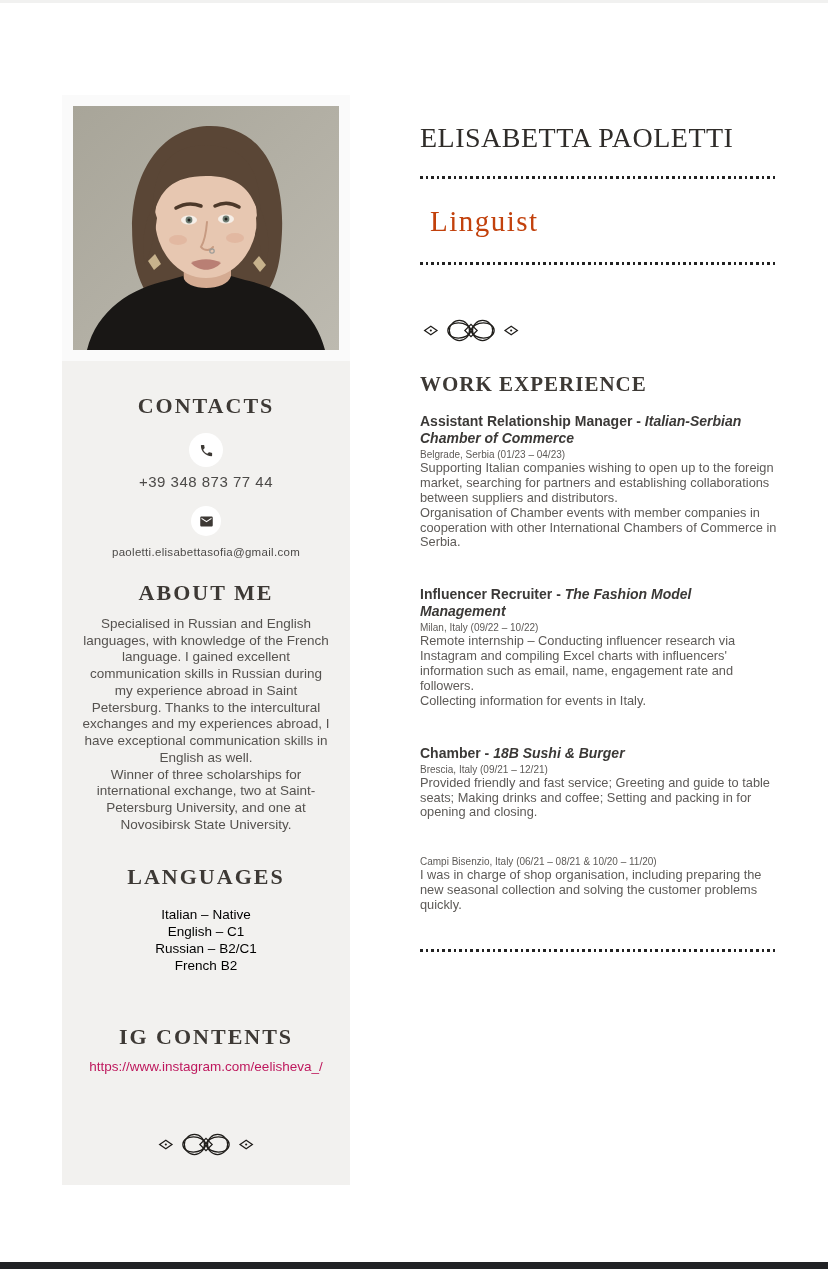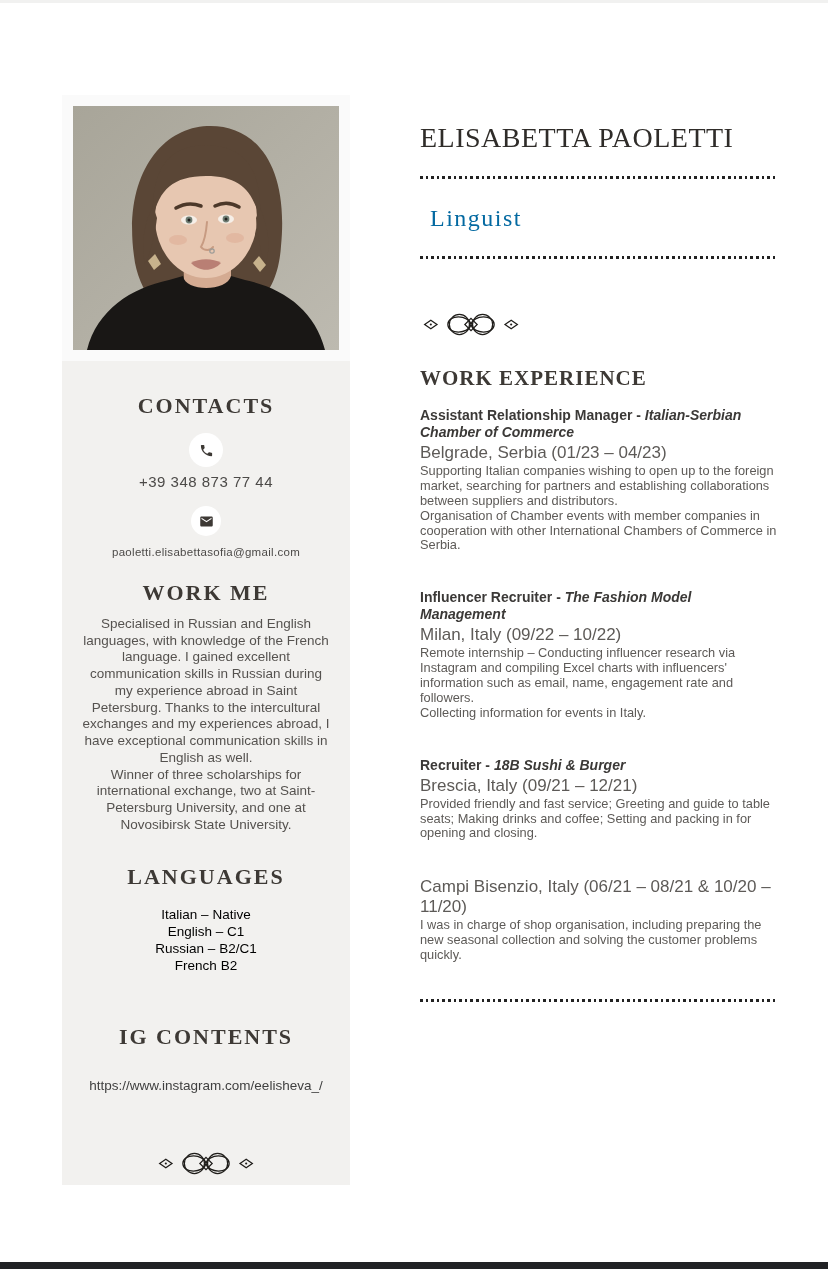--- a/index.html
+++ b/index.html
@@ -20,41 +20,41 @@
                  display:flex; align-items:center; justify-content:center; margin:14px auto 0; }
   .icon-circle.small { width:30px; height:30px; margin-top:16px; }
   .icon-circle svg { width:15px; height:15px; fill:#3d3935; }
   .phone-number { margin-top:6px; font-size:15px; color:#4c4a48; letter-spacing:0.5px; }
   .email-address { margin-top:10px; font-size:11.5px; color:#4c4a48; letter-spacing:0.3px; }
   .h-about { margin-top:22px; }
   .about-text { margin:10px 19px 0; font-size:13.5px; line-height:1.24; color:#55524f; white-space:pre-line; }
   .h-languages { margin-top:30px; }
   .lang-list { margin-top:16px; font-size:13.5px; line-height:1.26; color:#000000; }
   .h-ig { margin-top:50px; }
-  .ig-url { margin-top:28px; font-size:13.5px; color:#404040; }
+  .ig-url { margin-top:9px; font-size:13.5px; color:#be185d; }
   .side-ornament { margin-top:55px; }
   .ornament { width:102px; height:31px; }
 
   
   .main { position:absolute; left:420px; top:0; width:358px; }
   .name { margin:122px 0 0; font-family:"Liberation Serif", serif; font-weight:normal;
           font-size:28px; letter-spacing:0.5px; color:#2f2c29; white-space:nowrap; }
   .dotted { height:3px; background-image:repeating-linear-gradient(90deg,#222 0,#222 2.6px,transparent 2.6px,transparent 5.6px); }
   .d1 { margin-top:22px; }
   .job-title-text { margin-top:26px; padding-left:10px; font-family:"Liberation Serif", serif;
-          font-size:24px; letter-spacing:1.5px; color:#0369a1; }
+          font-size:29px; letter-spacing:1.5px; color:#c2410c; }
   .d2 { margin-top:24px; }
   .main-ornament { margin-top:50px; }
   .work-heading { margin-top:22px; font-family:"Liberation Serif", serif; font-weight:bold;
           font-size:21px; letter-spacing:1px; color:#3d3935; }
   .entries { margin-top:16px; }
   .entry { margin-bottom:36px; }
   .entry-title { font-size:14px; font-weight:bold; color:#3b3937; line-height:1.22; }
   .entry-company { font-style:italic; }
-  .entry-meta { font-size:17px; color:#5d5a57; margin-top:2px; }
+  .entry-meta { font-size:10px; color:#5d5a57; margin-top:2px; }
   .entry-desc { font-size:12.8px; color:#5d5a57; line-height:1.16; white-space:pre-line; margin-top:1px; }
   .d3 { margin-top:34px; }
 </style>
 </head>
 <body>
 
 <div class="page">
   <div class="top-strip"></div>
 
   <div class="sidebar">
@@ -102,21 +102,21 @@
     </div>
     <div class="phone-number">+39 348 873 77 44</div>
 
     <div class="icon-circle small">
       <svg viewBox="0 0 24 24">
           <path d="M20 4H4c-1.1 0-1.99.9-1.99 2L2 18c0 1.1.9 2 2 2h16c1.1 0 2-.9 2-2V6c0-1.1-.9-2-2-2zm0 4l-8 5-8-5V6l8 5 8-5v2z"></path>
         </svg>
     </div>
     <div class="email-address">paoletti.elisabettasofia@gmail.com</div>
 
-    <div class="side-heading h-about">WORK ME</div>
+    <div class="side-heading h-about">ABOUT ME</div>
     <div class="about-text">Specialised in Russian and English languages, with knowledge of the French language. I gained excellent communication skills in Russian during my experience abroad in Saint Petersburg. Thanks to the intercultural exchanges and my experiences abroad, I have exceptional communication skills in English as well.
 Winner of three scholarships for international exchange, two at Saint-Petersburg University, and one at Novosibirsk State University.</div>
 
     <div class="side-heading h-languages">LANGUAGES</div>
     <div class="lang-list">
       <div>Italian – Native</div>
       <div>English – C1</div>
       <div>Russian – B2/C1</div>
       <div>French B2</div>
     </div>
@@ -173,21 +173,21 @@
       </div>
 
       <div class="entry">
         <div class="entry-title"><span>Influencer Recruiter - </span><span class="entry-company">The Fashion Model Management</span></div>
         <div class="entry-meta">Milan, Italy (09/22 – 10/22)</div>
         <div class="entry-desc">Remote internship – Conducting influencer research via Instagram and compiling Excel charts with influencers' information such as email, name, engagement rate and followers.
 Collecting information for events in Italy.</div>
       </div>
 
       <div class="entry">
-        <div class="entry-title"><span>Recruiter - </span><span class="entry-company">18B Sushi &amp; Burger</span></div>
+        <div class="entry-title"><span>Chamber - </span><span class="entry-company">18B Sushi &amp; Burger</span></div>
         <div class="entry-meta">Brescia, Italy (09/21 – 12/21)</div>
         <div class="entry-desc">Provided friendly and fast service; Greeting and guide to table seats; Making drinks and coffee; Setting and packing in for opening and closing.</div>
       </div>
 
       <div class="entry">
         <div class="entry-meta">Campi Bisenzio, Italy (06/21 – 08/21 &amp; 10/20 – 11/20)</div>
         <div class="entry-desc">I was in charge of shop organisation, including preparing the new seasonal collection and solving the customer problems quickly.</div>
       </div>
 
       <div class="entry">

